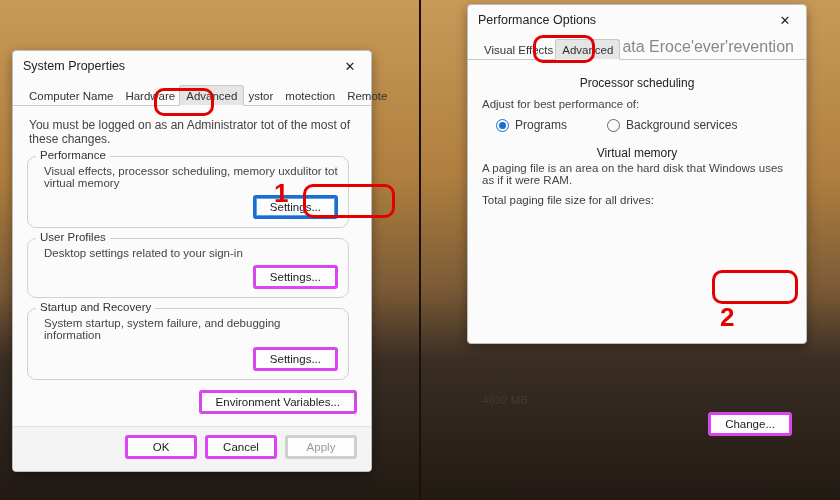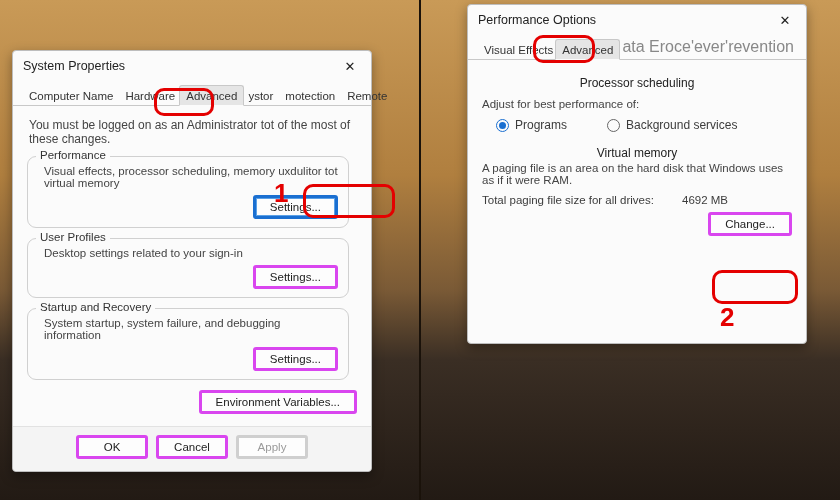--- a/index.html
+++ b/index.html
@@ -117,21 +117,21 @@
     border-radius: 3px;
     padding: 3px 14px;
     min-width: 72px;
     cursor: default;
     color: #222;
   }
   button.win.disabled { color:#9a9a9a; border-color:#cfcfcf; }
   button.win.highlight { border-color:#1a6fd1; box-shadow: 0 0 0 1px #5aa0e6 inset; }
   .footer {
     display: flex;
-    justify-content: center;
+    justify-content: flex-end;
     gap: 8px;
     padding: 8px 14px 12px 14px;
     border-top: 1px solid #e2e2e2;
     background:#f4f4f4;
     border-bottom-left-radius:4px;
     border-bottom-right-radius:4px;
   }
   
   .section-head {
     font-size: 12px;
@@ -164,20 +164,21 @@
     box-sizing: border-box;
   }
   .radio .dot.unchecked { border-color:#666; }
   .radio .dot .inner {
     width: 7px; height:7px; border-radius:50%; background:#1a6fd1;
   }
   .kv-row {
     display:flex;
     font-size: 11.5px;
     margin: 4px 0;
+    flex-direction: column;
   }
   .kv-row .k { flex: 0 0 200px; }
   
   .callout {
     position: absolute;
     border: 3px solid #e40000;
     border-radius: 10px;
     pointer-events: none;
   }
   .callout-num {

